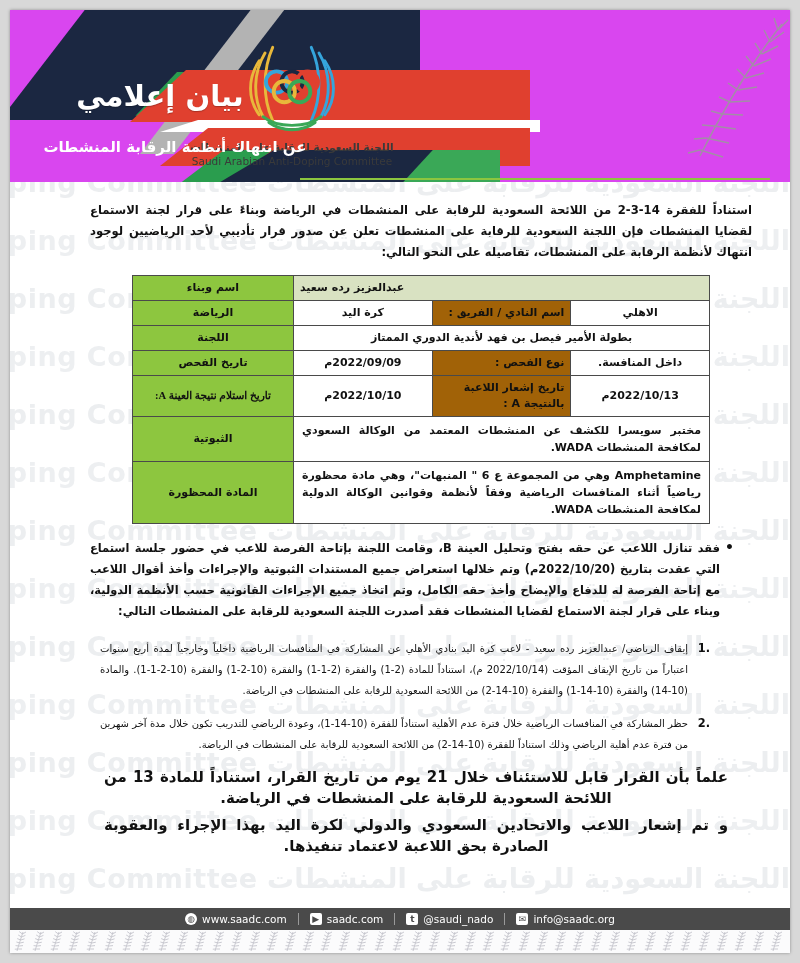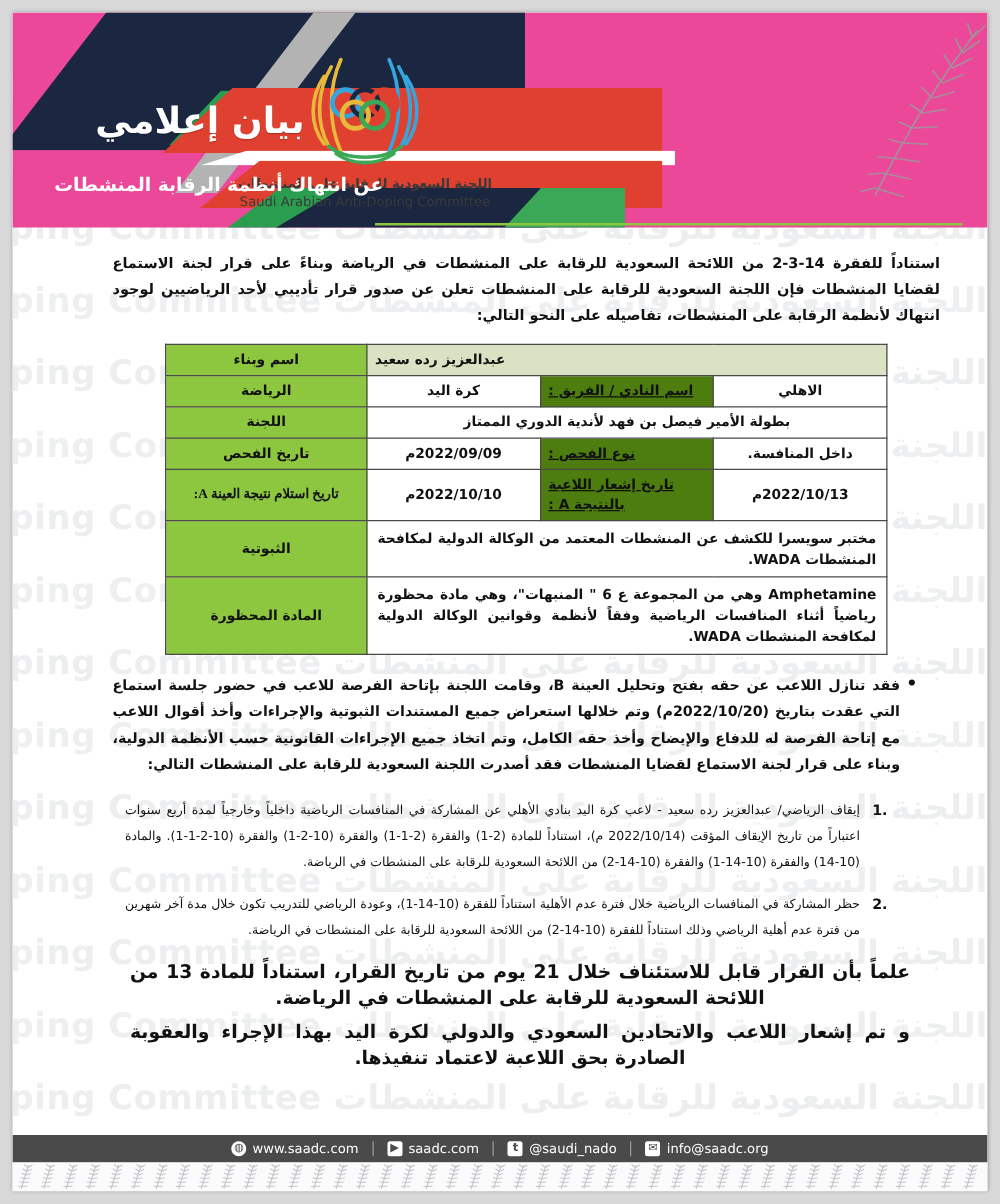--- a/index.html
+++ b/index.html
@@ -46,21 +46,21 @@
     letter-spacing: 0.5px;
     direction: rtl;
   }
   .wm-line.alt { color: #edeff1; }
 
   
   .banner {
     position: relative;
     height: 172px;
     overflow: hidden;
-    background: #ec4899;
+    background: #d946ef;
     z-index: 2;
   }
   .banner .shape {
     position: absolute;
   }
   
   .sh-navy {
     top: -10px; left: -10px;
     width: 420px; height: 120px;
     background: #1b2741;
@@ -221,21 +221,21 @@
   td.lbl {
     background: #8dc63f;
     text-align: center;
     width: 148px;
     letter-spacing: 0.4px;
   }
   td.lbl.small { letter-spacing: 0; font-size: 10.6px; font-family: Liberation Serif, serif; }
   td.val { background: #ffffff; text-align: center; }
   td.val.tinted { background: #d9e2c2; text-align: left; padding-right: 10px; }
   td.val.just { text-align: justify; text-align-last: right; padding: 5px 8px; line-height: 17px; }
-  td.sub { background: #4d7c0f; text-align: left; width: 148px; text-decoration: underline; }
+  td.sub { background: #a16207; text-align: right; width: 148px; }
 
   
   ul.bullets {
     margin: 14px 12px 6px 10px;
     padding: 0 16px 0 0;
     list-style: none;
   }
   ul.bullets li {
     position: relative;
     font-size: 11.4px;
@@ -438,21 +438,21 @@
           <td class="val">2022/09/09م</td>
           <td class="lbl">تاريخ الفحص</td>
         </tr>
         <tr>
           <td class="val">2022/10/13م</td>
           <td class="sub">تاريخ إشعار اللاعبة بالنتيجة A :</td>
           <td class="val">2022/10/10م</td>
           <td class="lbl small">تاريخ استلام نتيجة العينة A:</td>
         </tr>
         <tr>
-          <td class="val just" colspan="3">مختبر سويسرا للكشف عن المنشطات المعتمد من الوكالة الدولية لمكافحة المنشطات WADA.</td>
+          <td class="val just" colspan="3">مختبر سويسرا للكشف عن المنشطات المعتمد من الوكالة السعودي لمكافحة المنشطات WADA.</td>
           <td class="lbl">الثبوتية</td>
         </tr>
         <tr>
           <td class="val just" colspan="3">Amphetamine وهي من المجموعة ع 6 " المنبهات"، وهي مادة محظورة رياضياً أثناء المنافسات الرياضية وفقاً لأنظمة وقوانين الوكالة الدولية لمكافحة المنشطات WADA.</td>
           <td class="lbl">المادة المحظورة</td>
         </tr>
       </tbody>
     </table>
 
     <ul class="bullets">

